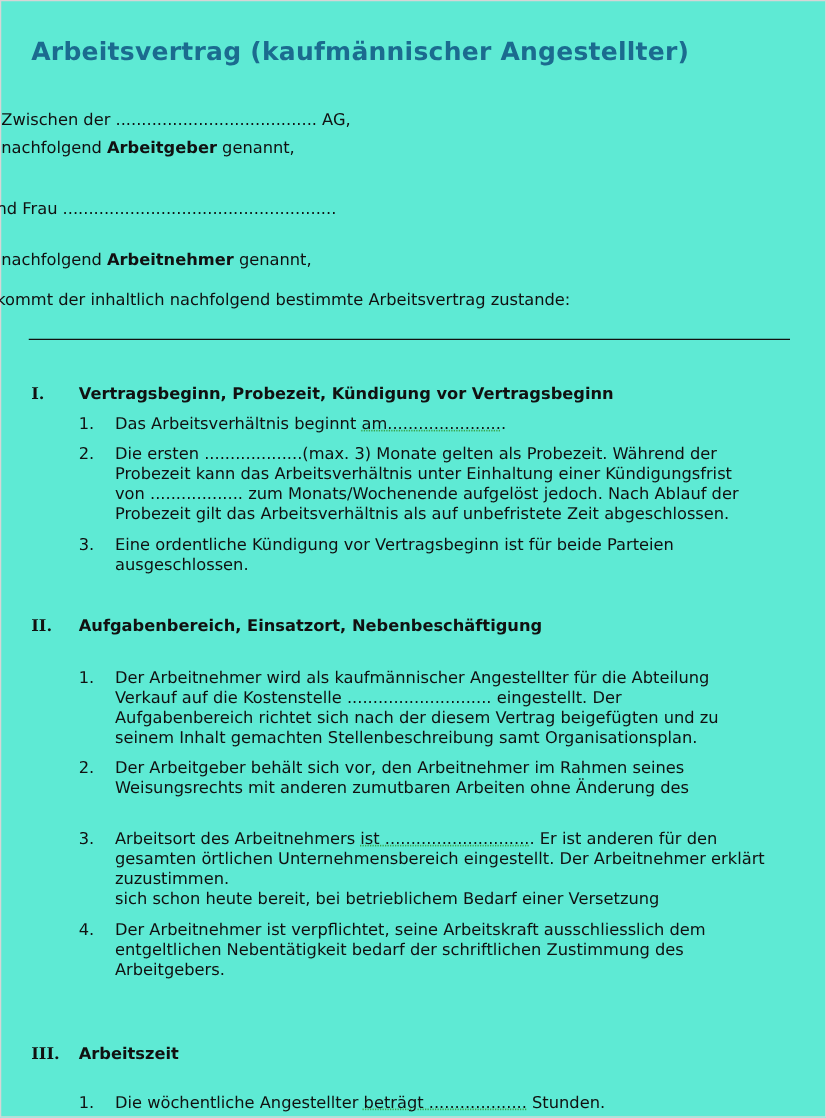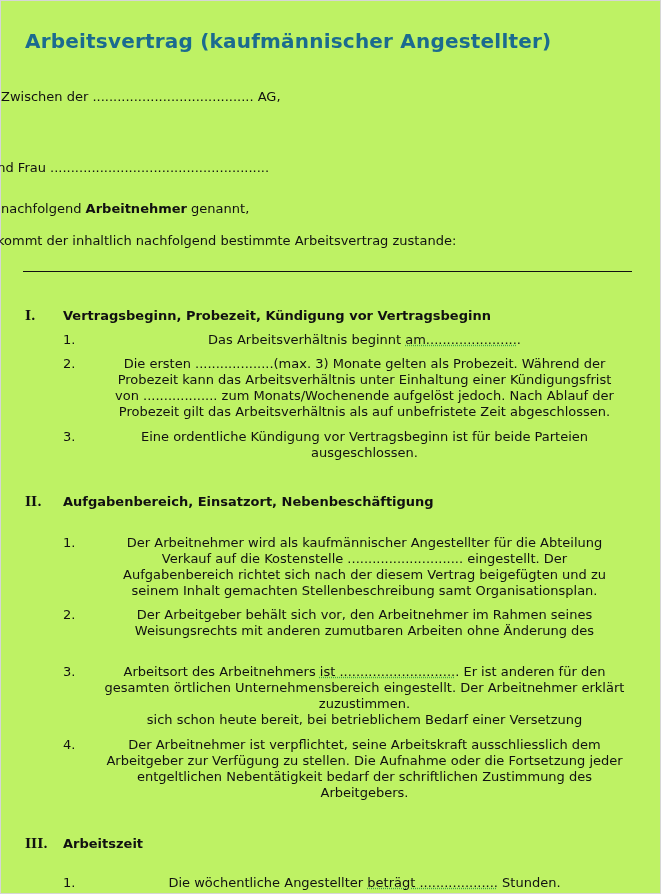--- a/index.html
+++ b/index.html
@@ -5,21 +5,21 @@
   html, body { margin: 0; padding: 0; }
   body {
     width: 661px; height: 894px; overflow: hidden;
     background: #f4f4f4;
     font-family: "DejaVu Sans", "Liberation Sans", sans-serif;
     color: #111;
     position: relative;
   }
   .page {
     position: absolute; left: 0; top: 0; width: 659px; height: 892px;
-    border: 1px solid #d6d6d6; background: #bef264;
+    border: 1px solid #d6d6d6; background: #5eead4;
   }
   .title {
     position: absolute; left: 24px; top: 28px;
     font-size: 20px; font-weight: bold; color: #1b6b8f;
     letter-spacing: 0.2px; white-space: nowrap;
   }
   .center-line {
     position: absolute; left: 0; width: 661px; text-align: left;
     font-size: 13px; white-space: nowrap;
   }
@@ -34,35 +34,36 @@
   }
   .section-num {
     position: absolute; left: 0; top: 0;
     font-family: "DejaVu Serif", "Liberation Serif", serif; font-weight: bold;
   }
   .section-label { position: absolute; left: 38px; top: 0; }
   .item {
     position: absolute; left: 62px; width: 570px; font-size: 13px; line-height: 16px;
   }
   .item-num { position: absolute; left: 0; top: 0; }
-  .item-text { position: absolute; left: 29px; top: 0; width: 545px; text-align: center; }
+  .item-text { position: absolute; left: 29px; top: 0; width: 545px; }
   .item-text div { white-space: nowrap; }
   .squig {
     text-decoration: underline; text-decoration-style: dotted;
     text-decoration-color: #3aa34a;
   }
 </style>
 </head>
 <body>
 
 <div class="page">
 
   <div class="title">Arbeitsvertrag (kaufmännischer Angestellter)</div>
 
   <div class="center-line" style="top:88px;">Zwischen der ....................................... AG,</div>
+  <div class="center-line" style="top:110px;"><span>nachfolgend </span><b>Arbeitgeber</b><span> genannt,</span></div>
 
   <div class="center-line" style="top:159px; left:-12px;">und Frau .....................................................</div>
   <div class="center-line" style="top:200px;"><span>nachfolgend </span><b>Arbeitnehmer</b><span> genannt,</span></div>
 
   <div class="center-line" style="top:232px; left:-4px;">kommt der inhaltlich  nachfolgend bestimmte Arbeitsvertrag zustande:</div>
 
   <div class="rule"></div>
 
   <div class="section-head" style="top:307px;">
     <span class="section-num">I.</span>
@@ -124,21 +125,20 @@
       <div>gesamten örtlichen Unternehmensbereich  eingestellt.  Der Arbeitnehmer  erklärt</div>
       <div>zuzustimmen.</div>
       <div>sich schon heute bereit, bei betrieblichem Bedarf einer Versetzung</div>
     </div>
   </div>
 
   <div class="item" style="top:736px;">
     <span class="item-num">4.</span>
     <div class="item-text">
       <div>Der Arbeitnehmer ist verpflichtet, seine Arbeitskraft ausschliesslich  dem</div>
-      <div>Arbeitgeber zur Verfügung zu stellen. Die Aufnahme oder die Fortsetzung jeder</div>
       <div>entgeltlichen  Nebentätigkeit bedarf der schriftlichen  Zustimmung  des</div>
       <div>Arbeitgebers.</div>
     </div>
   </div>
 
   <div class="section-head" style="top:835px;">
     <span class="section-num">III.</span>
     <span class="section-label">Arbeitszeit</span>
   </div>
 

